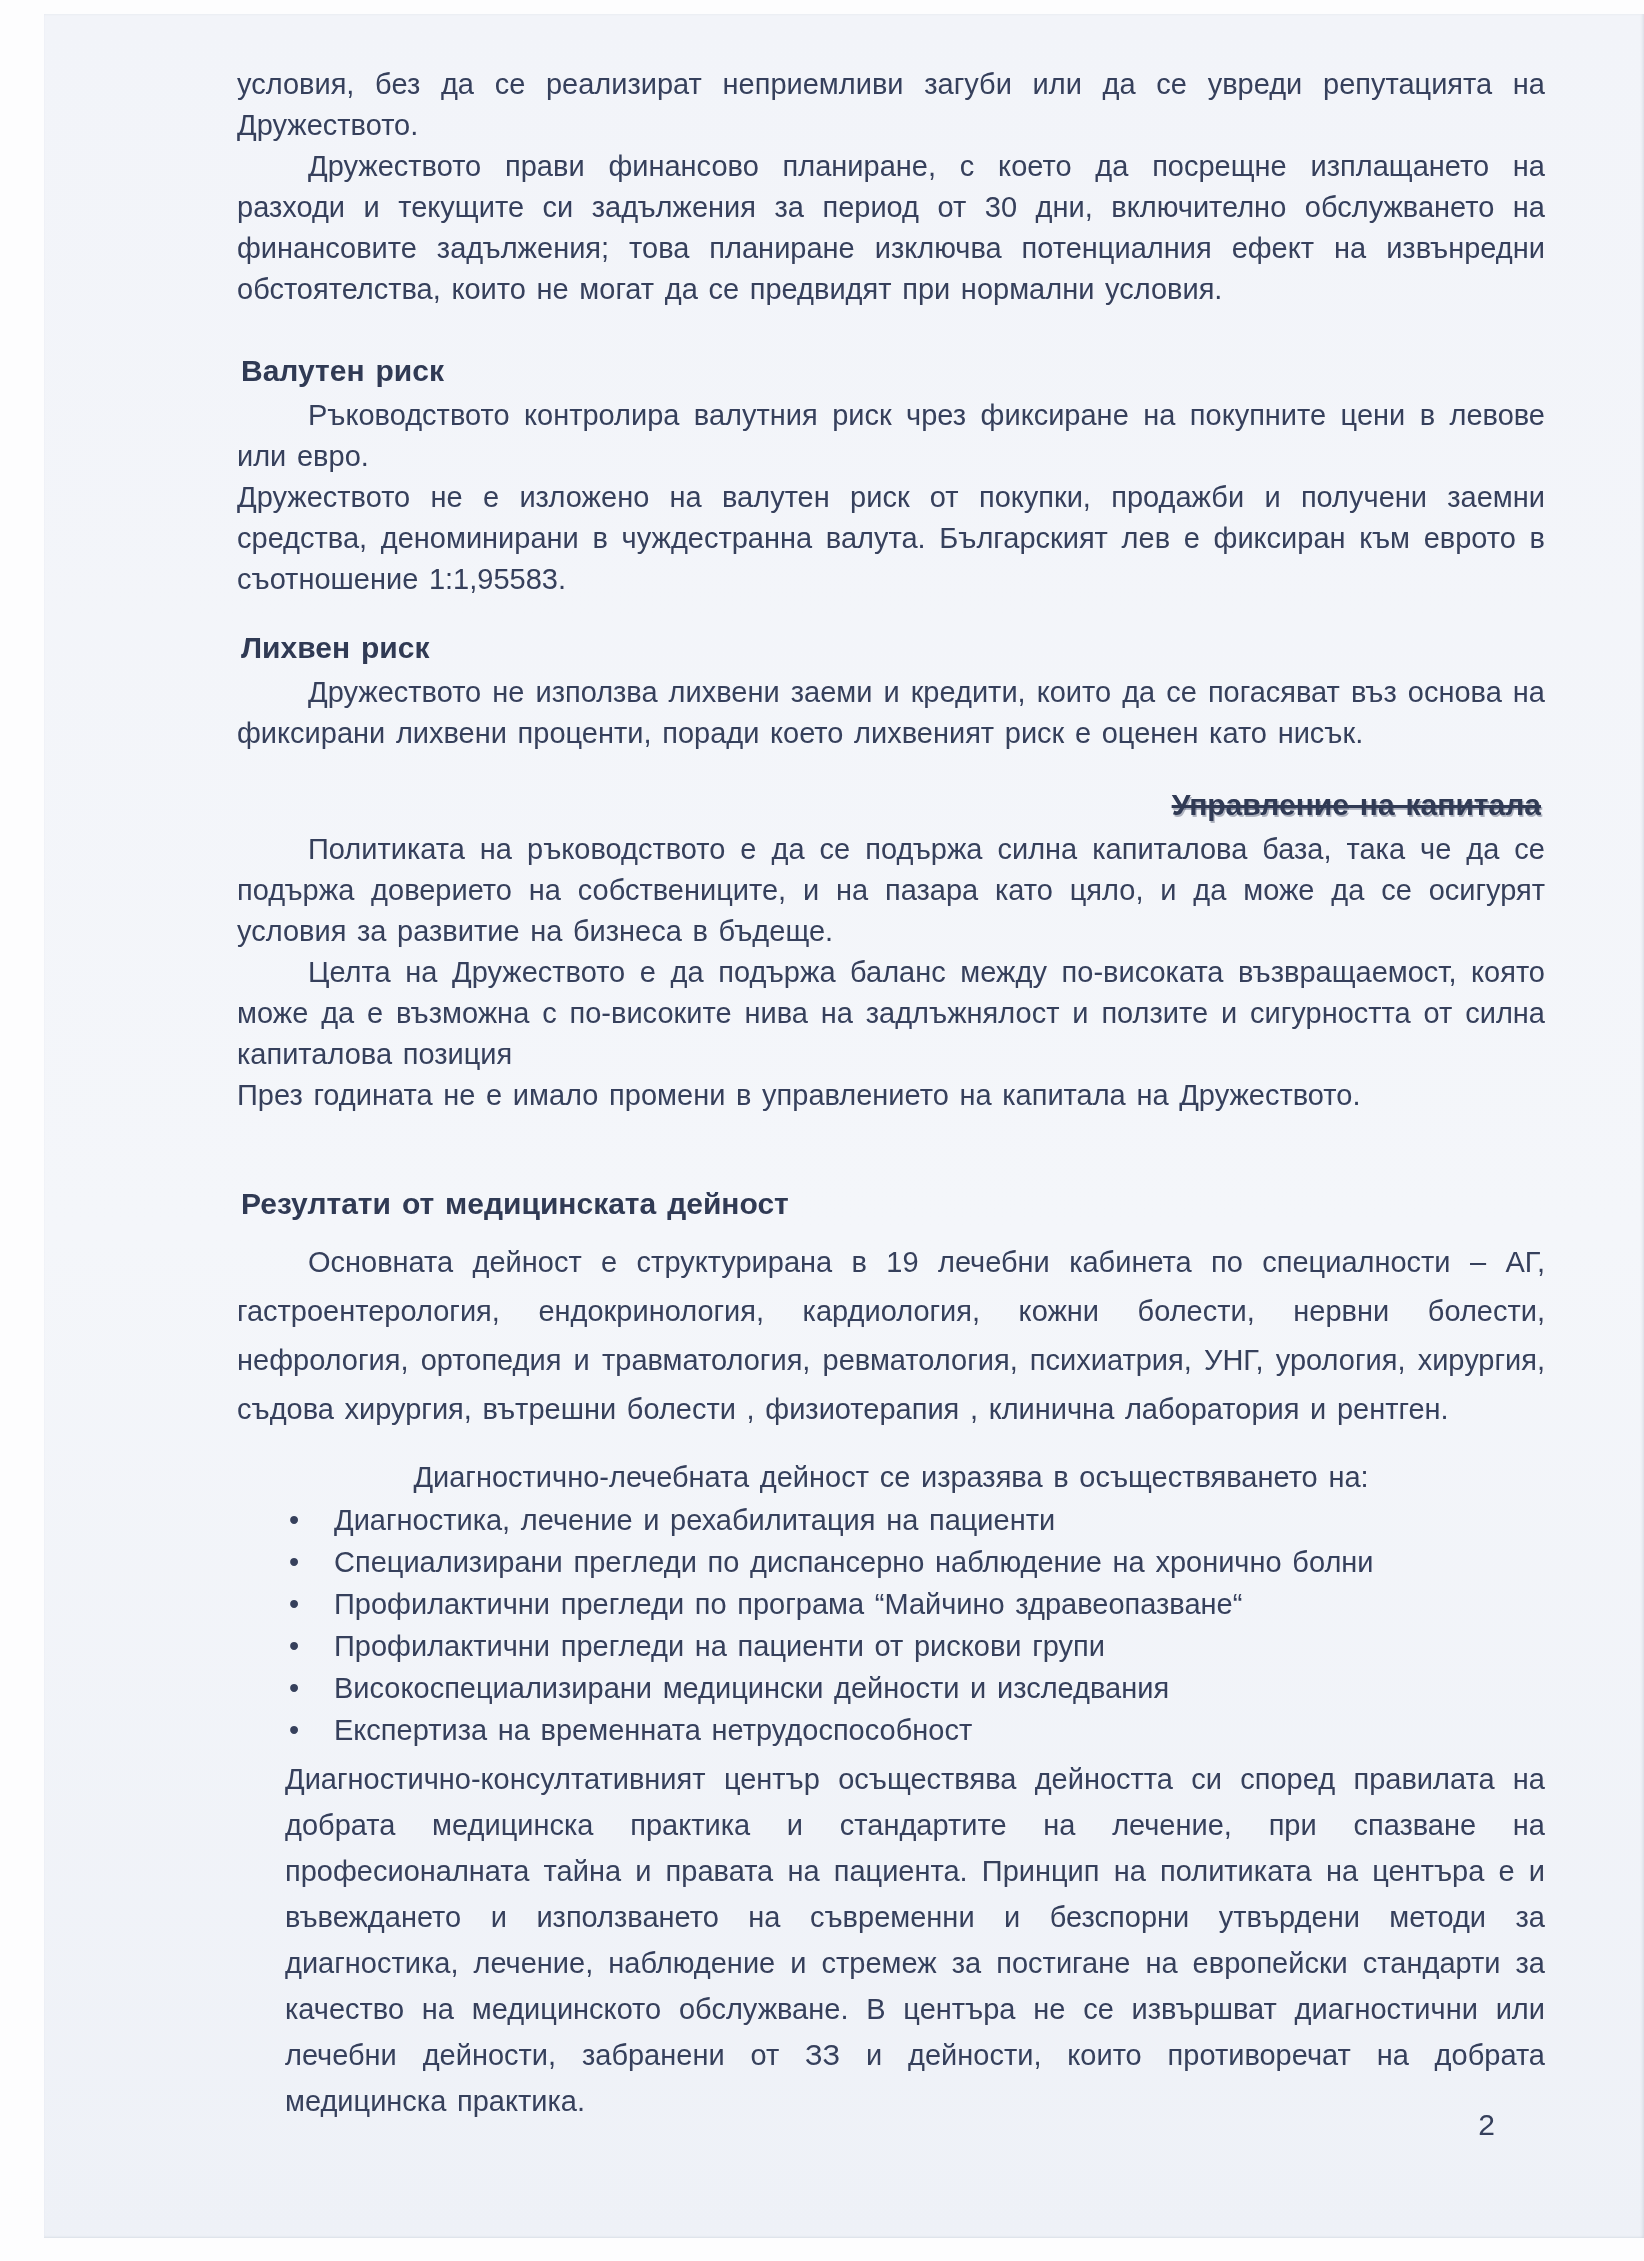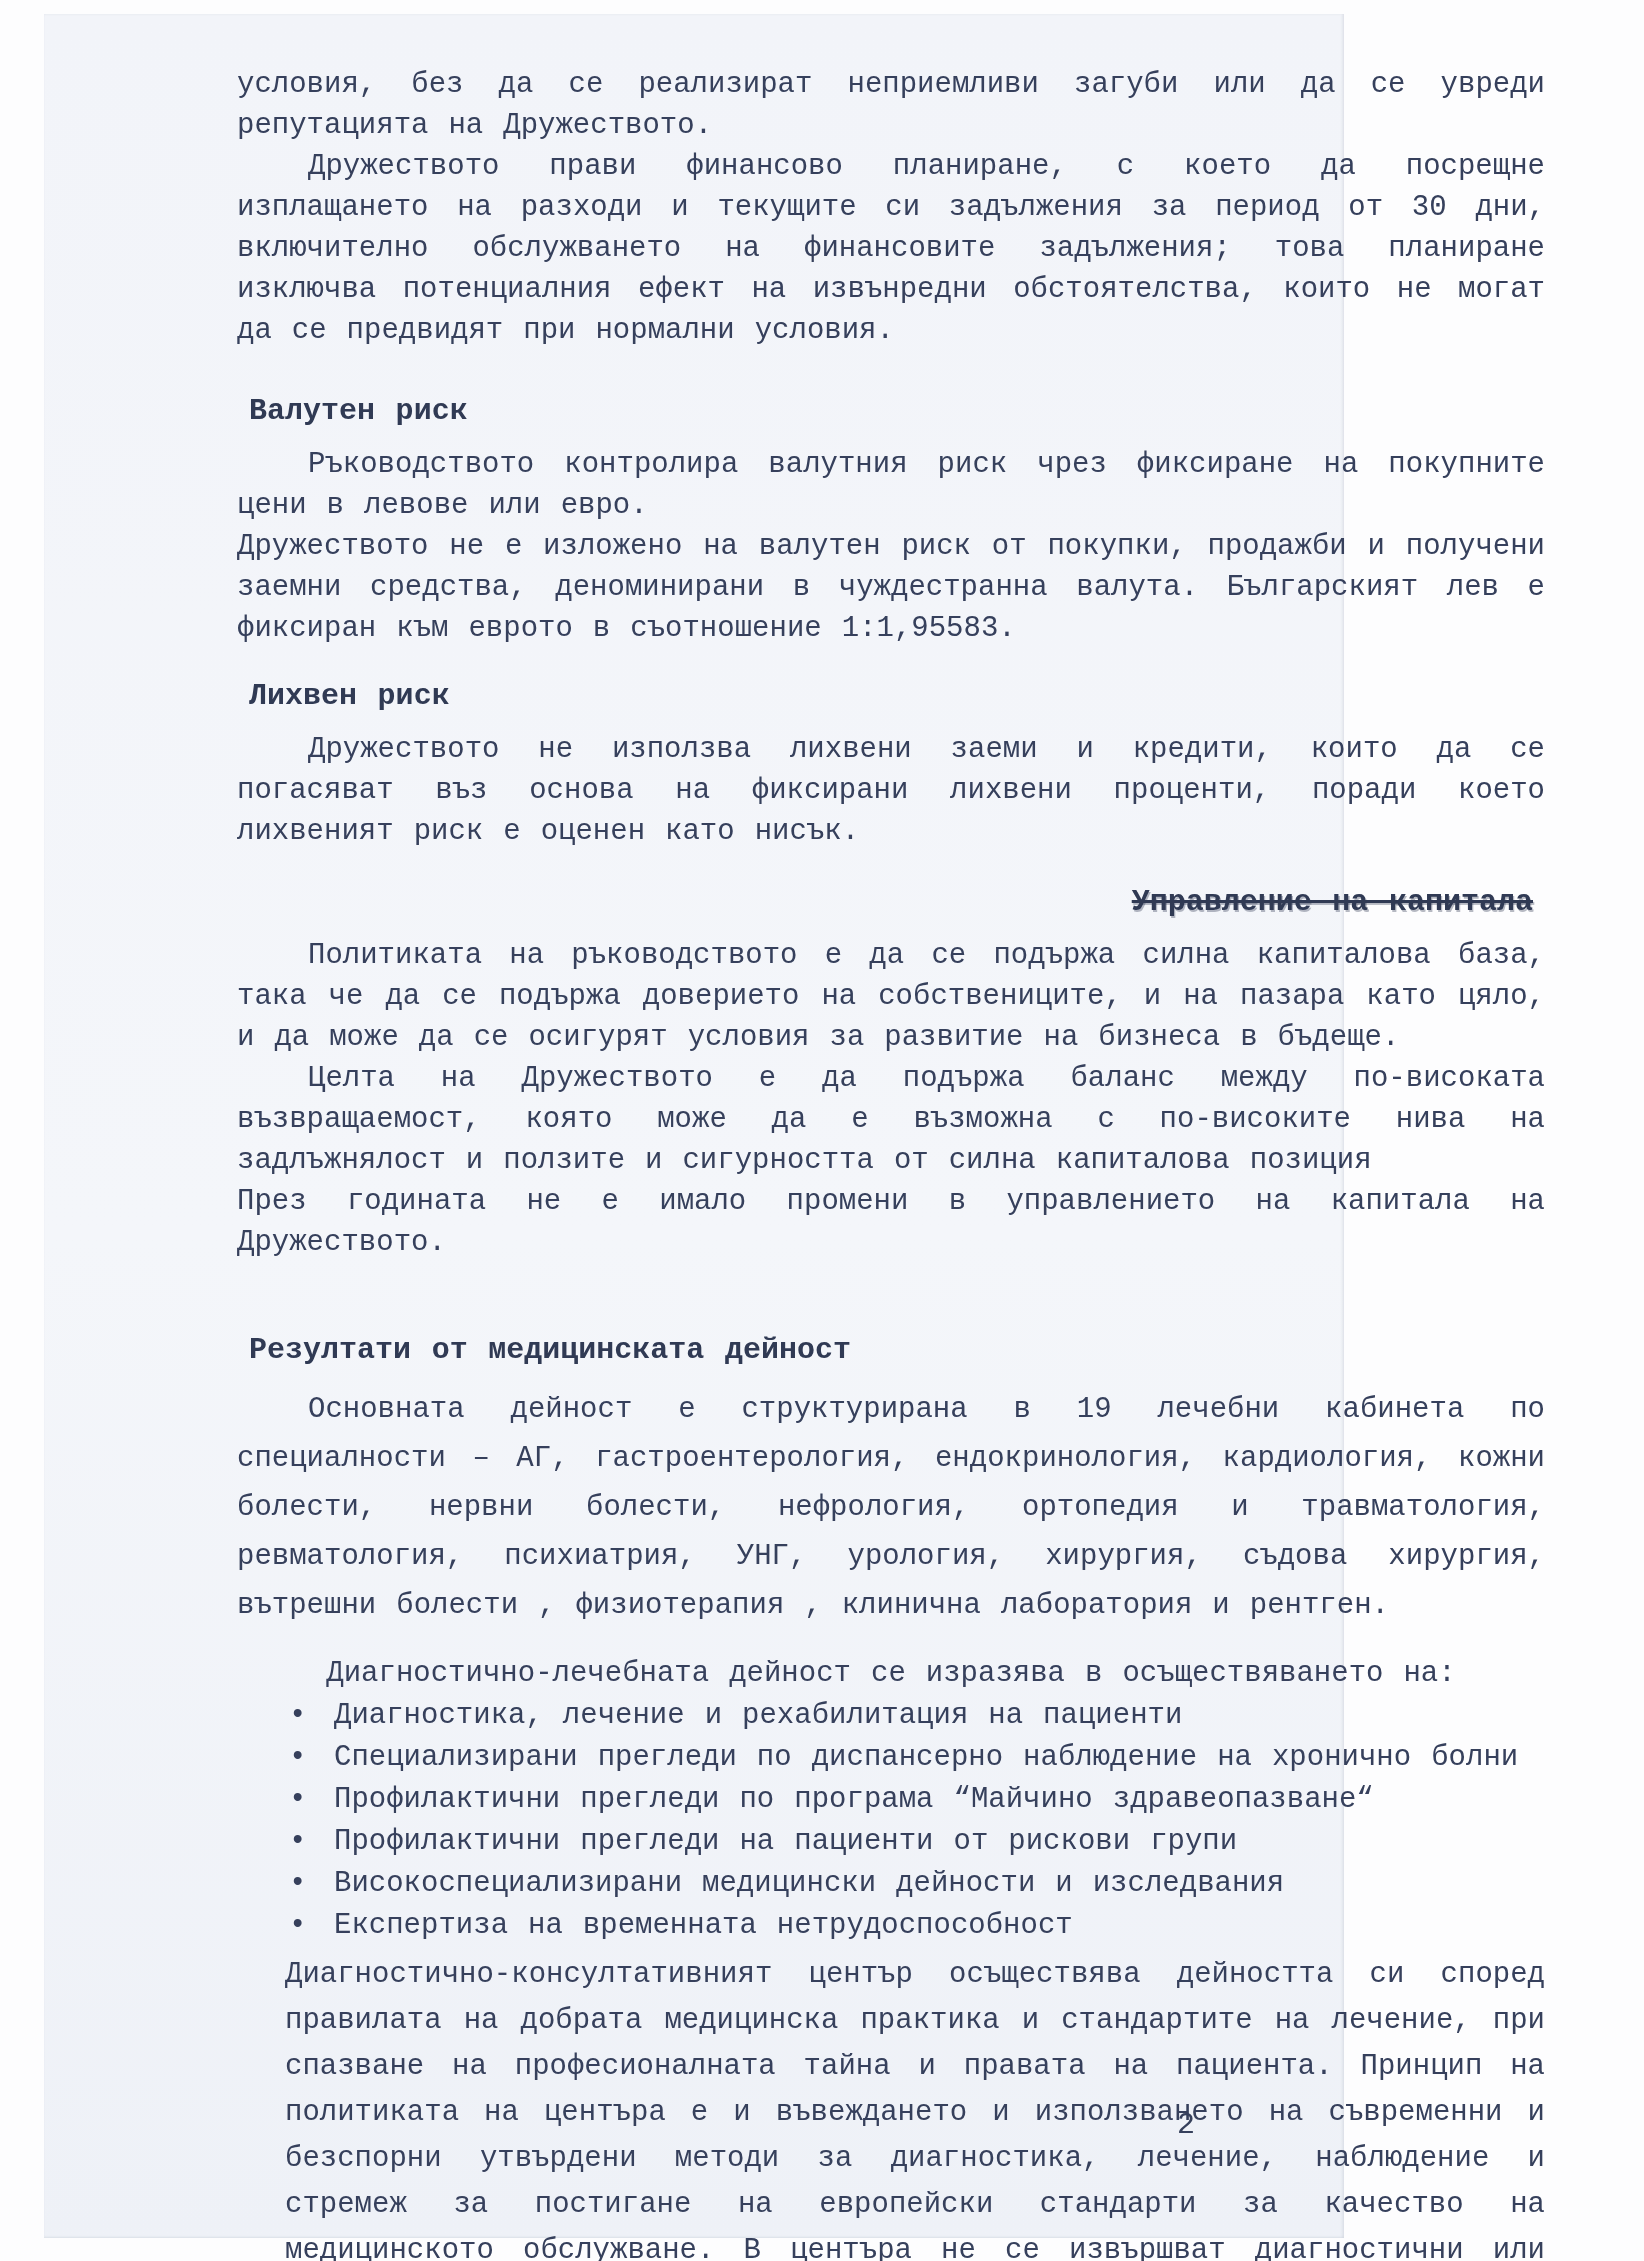--- a/index.html
+++ b/index.html
@@ -5,23 +5,23 @@
   html, body {
     margin: 0;
     padding: 0;
     width: 1644px;
     height: 2261px;
     background: #fdfdfe;
     overflow: hidden;
   }
   .scan-canvas {
     position: relative;
-    width: 1344px;
+    width: 1644px;
     height: 2261px;
-    font-family: Liberation Mono, monospace;
+    font-family: Liberation Sans, sans-serif;
   }
   .paper {
     position: absolute;
     left: 44px;
     top: 14px;
     right: 0;
     bottom: 23px;
     background: linear-gradient(180deg, #f2f4f9 0%, #f4f6fa 55%, #eef1f7 100%);
     box-shadow: -1.9px 0 2.6px rgba(40,50,80,0.08) inset, 0 -1.3px 1.9px rgba(40,50,80,0.05) inset;
   }
@@ -34,21 +34,21 @@
     font-size: 29px;
     line-height: 41px;
     text-align: justify;
     word-spacing: 2.6px;
   }
   p { margin: 0; }
   .indent { text-indent: 71px; }
   .heading {
     font-weight: bold;
     color: #303a54;
-    margin: 12px;
+    margin: 4px;
     font-size: 30px;
     line-height: 41px;
     text-align: left;
   }
   .h-currency { margin-top: 40px; }
   .h-interest { margin-top: 27px; }
   .h-capital {
     margin-top: 30px;
     text-decoration: line-through;
     text-decoration-thickness: 2.6px;

